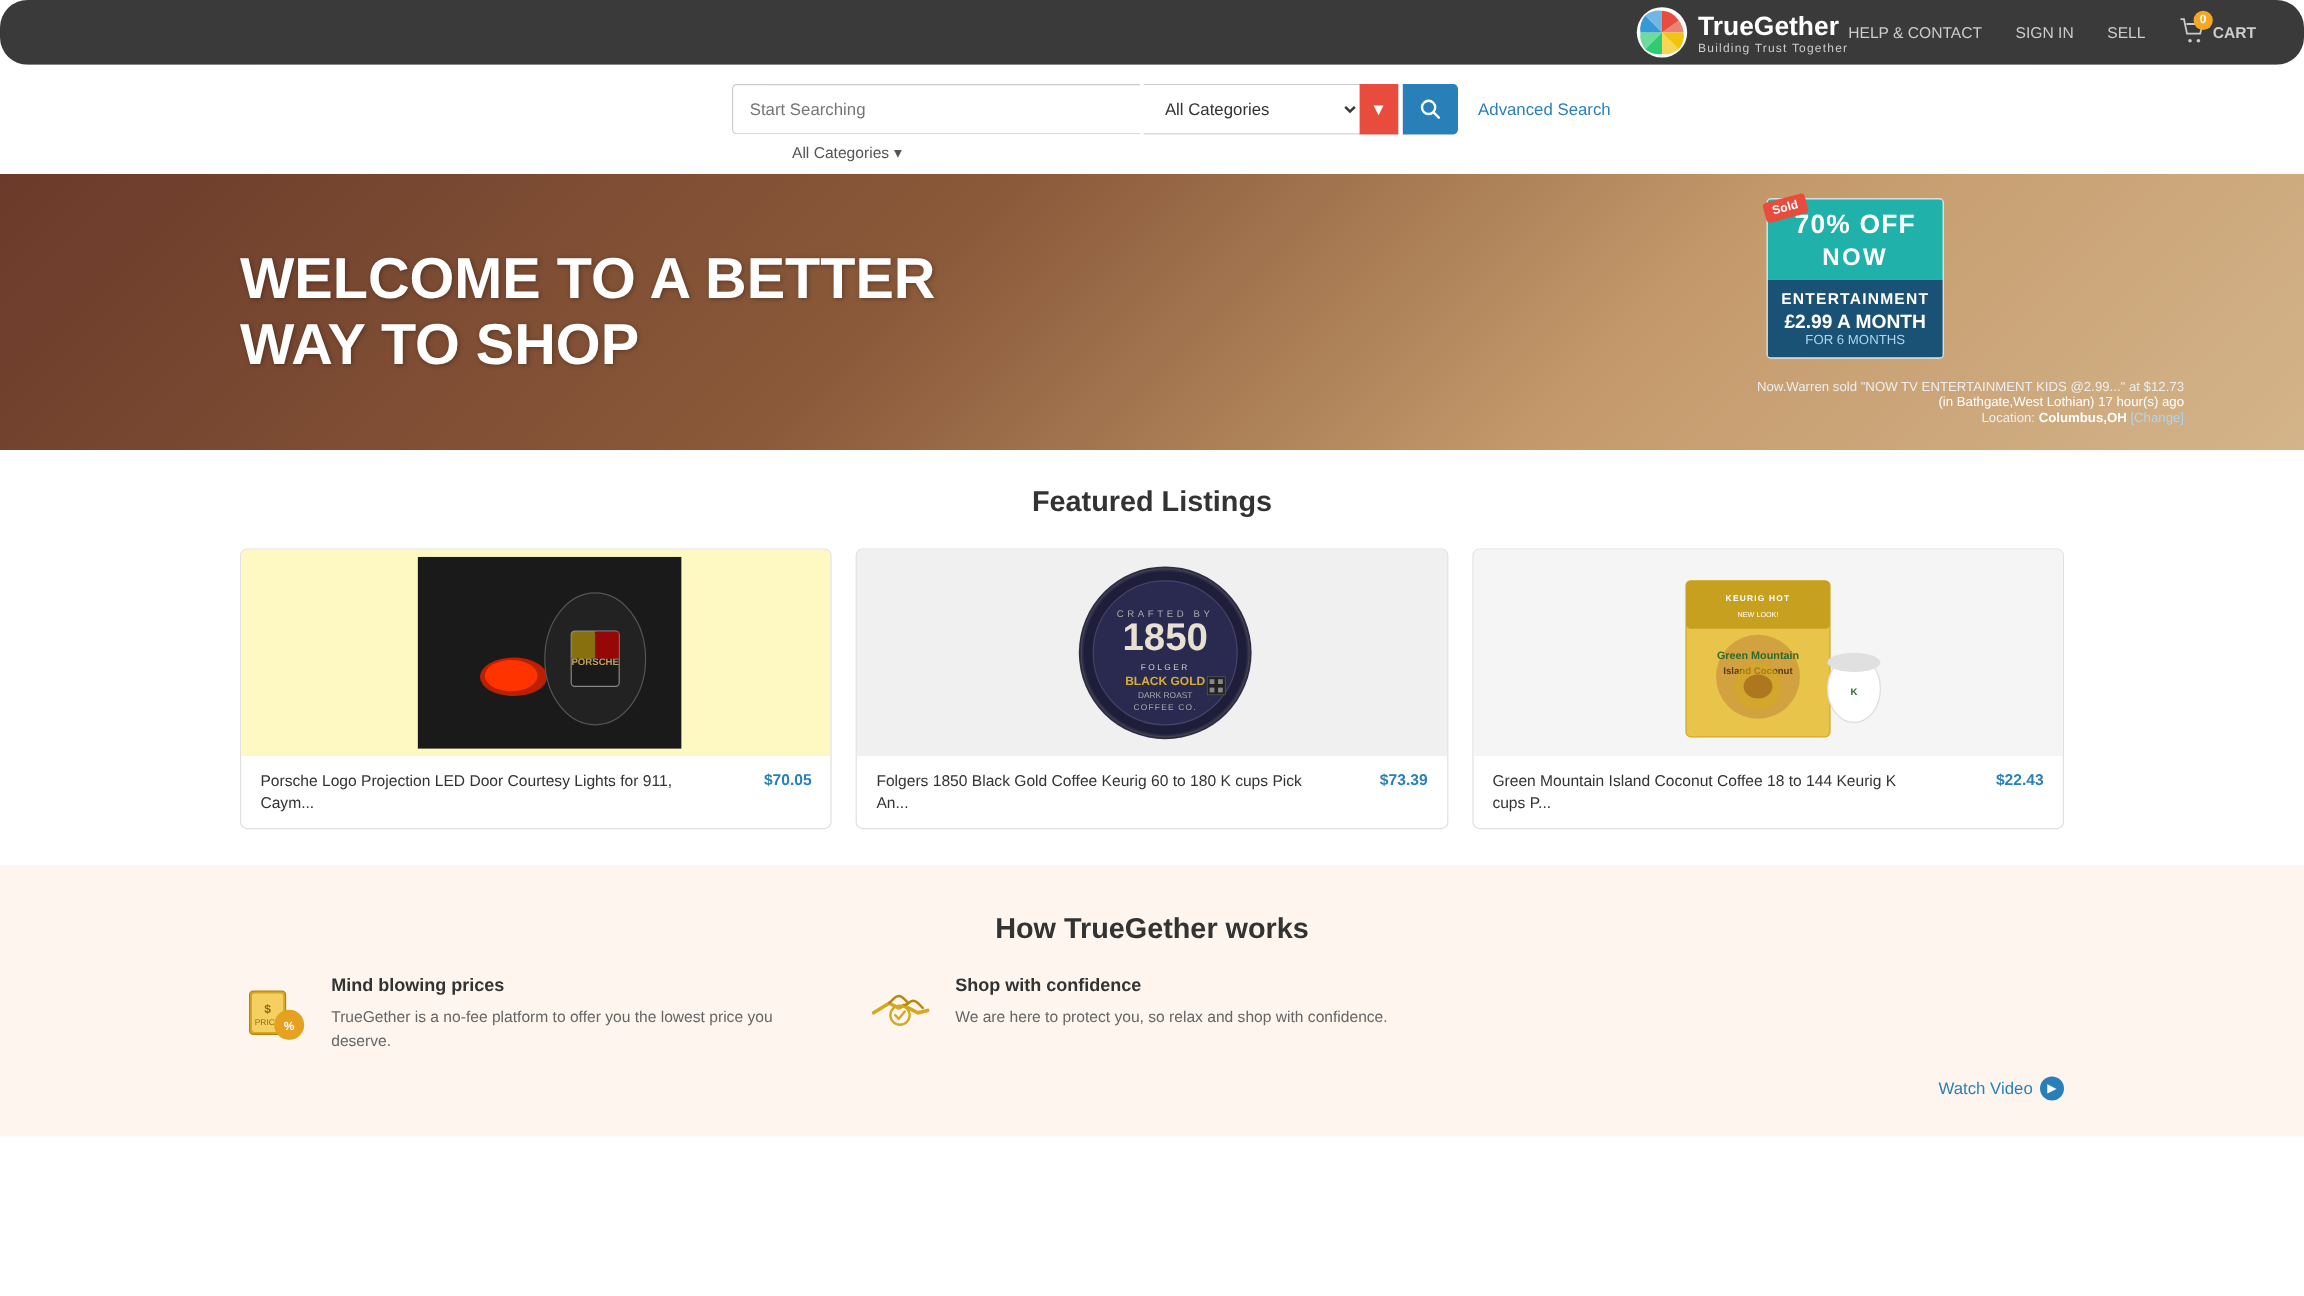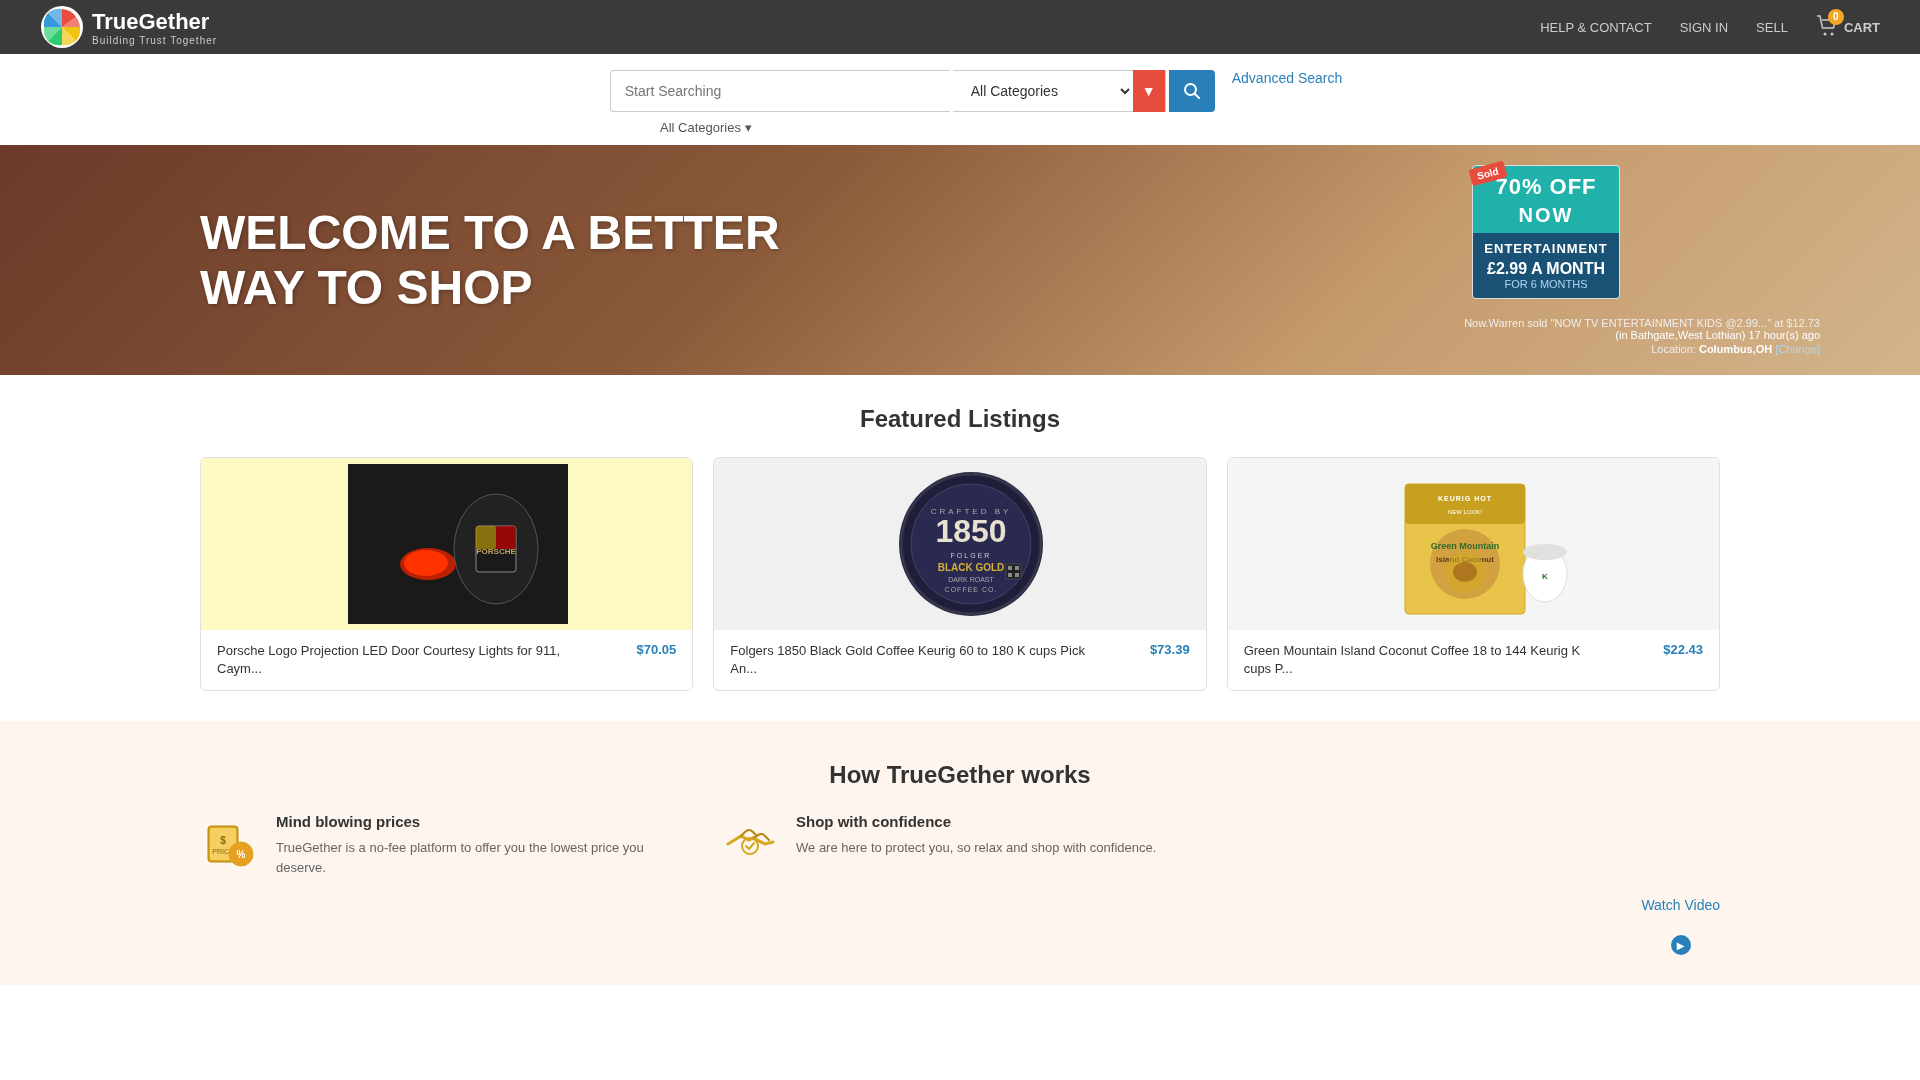--- a/index.html
+++ b/index.html
@@ -3,23 +3,24 @@
   <meta charset="utf-8">
   <style>
     * { margin: 0; padding: 0; box-sizing: border-box; }
     body { font-family: Arial, sans-serif; font-size: 14px; color: #333; background: #fff; width: 1920px; min-height: 1080px; overflow-x: hidden; }
 
     
     .header {
       background: #3a3a3a;
       display: flex;
       align-items: center;
-      justify-content: space-between;
+      justify-content: flex-end;
       padding: 0 40px;
       height: 54px;
+      border-radius: 23px;
     }
     .logo-area {
       display: flex;
       align-items: center;
       gap: 8px;
     }
     .logo-icon {
       width: 44px;
       height: 44px;
     }
@@ -81,21 +82,21 @@
     
     .search-section {
       background: #fff;
       padding: 16px 0 10px 0;
       display: flex;
       flex-direction: column;
       align-items: center;
     }
     .search-row {
       display: flex;
-      align-items: flex-start;
+      align-items: center;
       gap: 3px;
       margin-left: 32px;
     }
     .search-input {
       width: 340px;
       height: 42px;
       border: 1px solid #ccc;
       border-right: none;
       padding: 0 14px;
       font-size: 14px;
@@ -362,25 +363,24 @@
     }
     .watch-video-row {
       display: flex;
       justify-content: flex-end;
       margin-top: 20px;
       padding-right: 0;
     }
     .watch-video-link {
       display: flex;
       align-items: center;
-      gap: 22px;
+      gap: 6px;
       color: #2980b9;
       text-decoration: none;
       font-size: 14px;
-      flex-direction: column;
     }
     .play-icon {
       width: 20px;
       height: 20px;
       background: #2980b9;
       border-radius: 50%;
       display: flex;
       align-items: center;
       justify-content: center;
       color: #fff;

